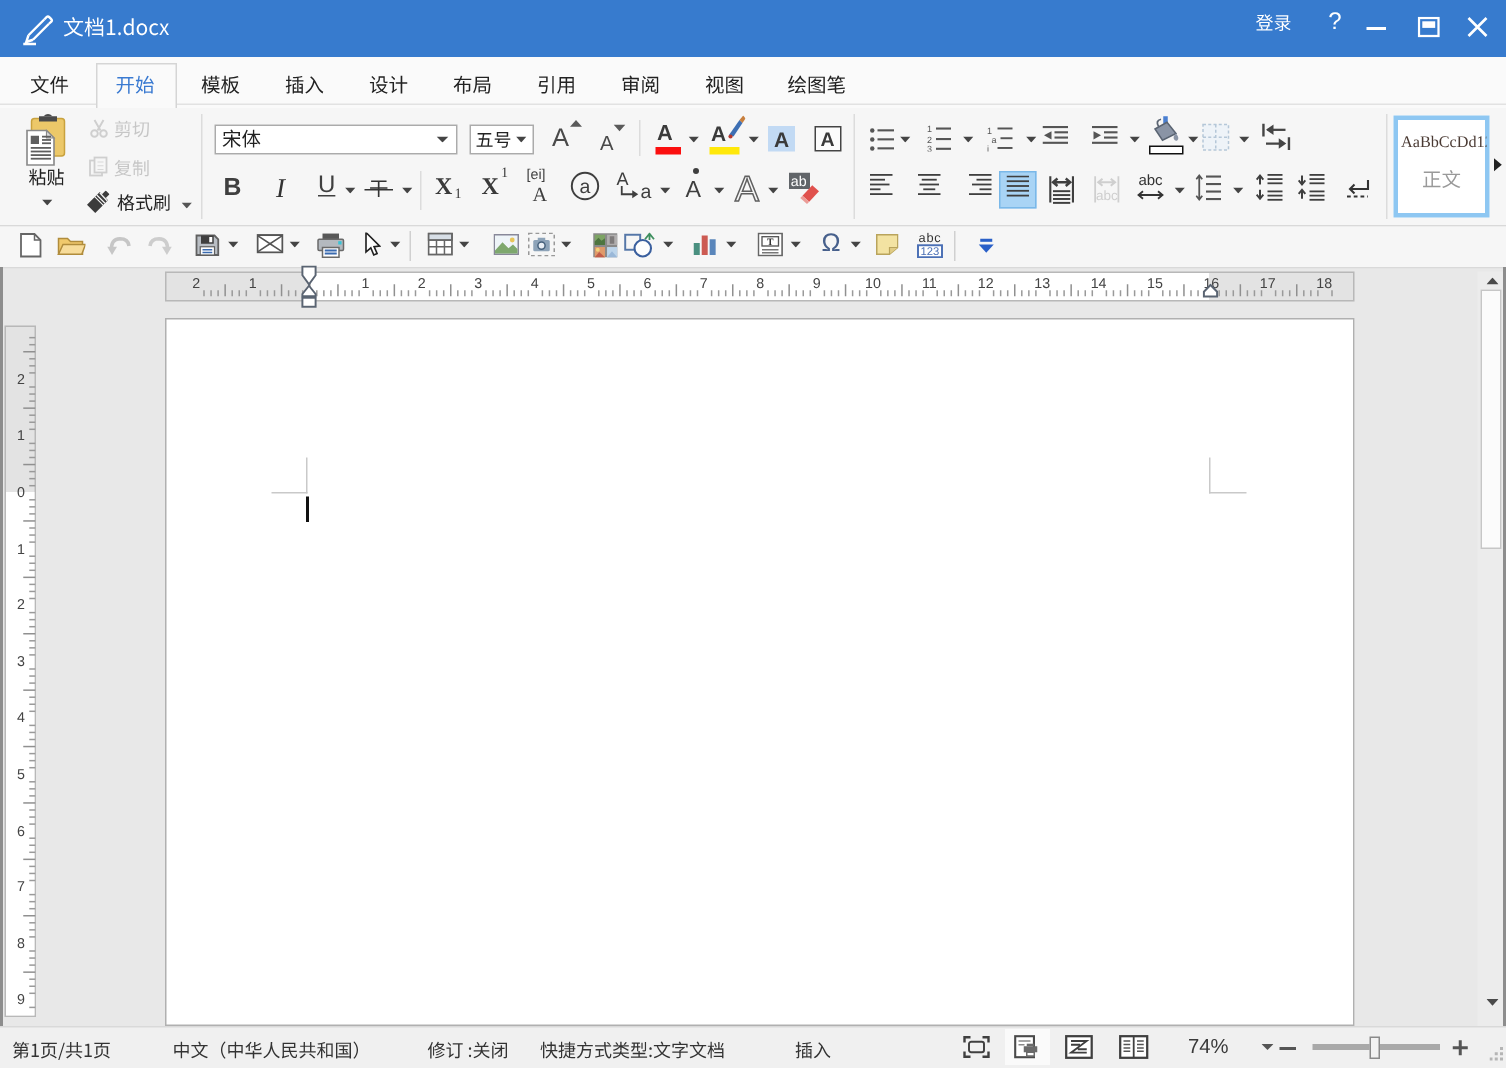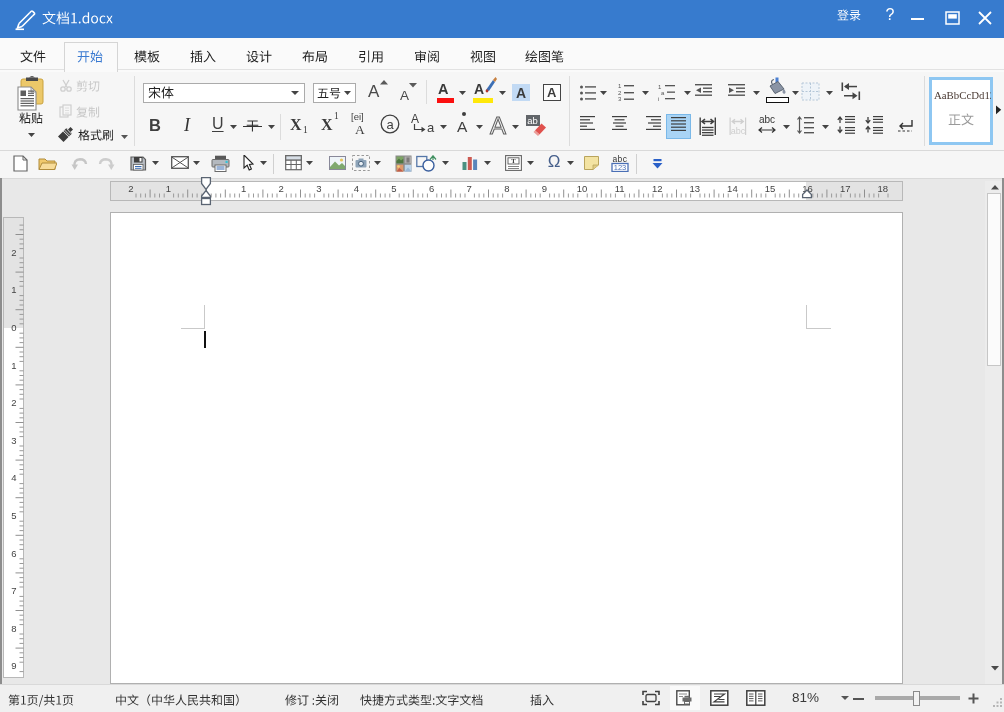--- a/index.html
+++ b/index.html
@@ -819,21 +819,21 @@
   </svg>
 <svg style="position:absolute;left:710px;top:690px;" width="19" height="16" viewBox="0 0 19 16">
     <rect x="0.8" y="0.8" width="17" height="14.4" fill="#fff" stroke="#3f3f3f" stroke-width="1.5"></rect>
 <path d="M4 4 H14.5 L4 11.8 H14.5 M4 6.5 h6 M8.5 9.5 h6" stroke="#3f3f3f" stroke-width="1.2" fill="none"></path>
   </svg>
 <svg style="position:absolute;left:746px;top:690px;" width="20" height="16" viewBox="0 0 20 16">
     <rect x="0.8" y="0.8" width="18" height="14.4" fill="#fff" stroke="#3f3f3f" stroke-width="1.5"></rect>
     <path d="M9.8 1 V15" stroke="#3f3f3f" stroke-width="1.2"></path>
 <path d="M3 4 h4.5 M3 6.3 h4.5 M3 8.6 h4.5 M3 10.9 h4.5 M12 4 h4.5 M12 6.3 h4.5 M12 8.6 h4.5 M12 10.9 h4.5" stroke="#555" stroke-width="1"></path>
   </svg>
-<div style="position:absolute;left:792px;top:690px;width:40px;height:15px;font-size:13.5px;color:#3a3a3a;">81%</div>
+<div style="position:absolute;left:792px;top:690px;width:40px;height:15px;font-size:13.5px;color:#3a3a3a;">74%</div>
 <svg style="position:absolute;left:841px;top:696px;" width="8" height="4" viewBox="0 0 8 4">
     <path d="M0 0 L8 0 L4.0 4 Z" fill="#555"></path>
   </svg>
 <div style="position:absolute;left:853px;top:697.5px;width:11px;height:2.5px;background:#555;"></div>
 <div style="position:absolute;left:875px;top:696px;width:85px;height:4px;background:#a9a9a9;"></div>
 <div style="position:absolute;left:913px;top:690.5px;width:7px;height:15px;background:#f2f2f2;border:1px solid #8a8a8a;box-sizing:border-box;"></div>
 <svg style="position:absolute;left:967px;top:692px;" width="13" height="13" viewBox="0 0 13 13">
     <path d="M6.5 1.5 V11.5 M1.5 6.5 H11.5" stroke="#555" stroke-width="2"></path>
   </svg>
 <svg style="position:absolute;left:993px;top:698px;" width="10" height="10" viewBox="0 0 10 10">

